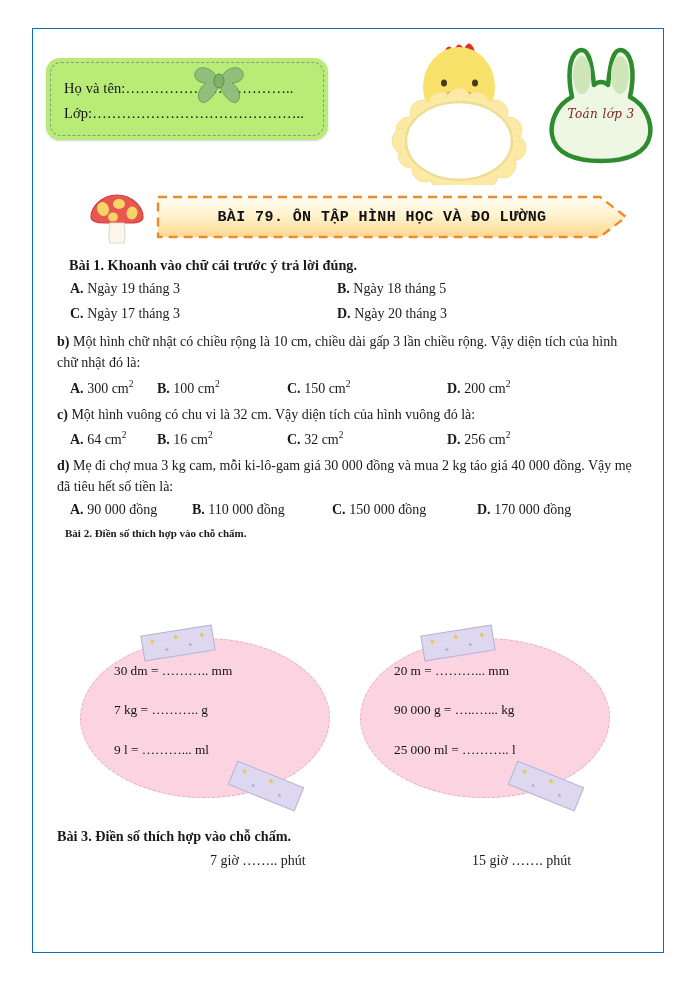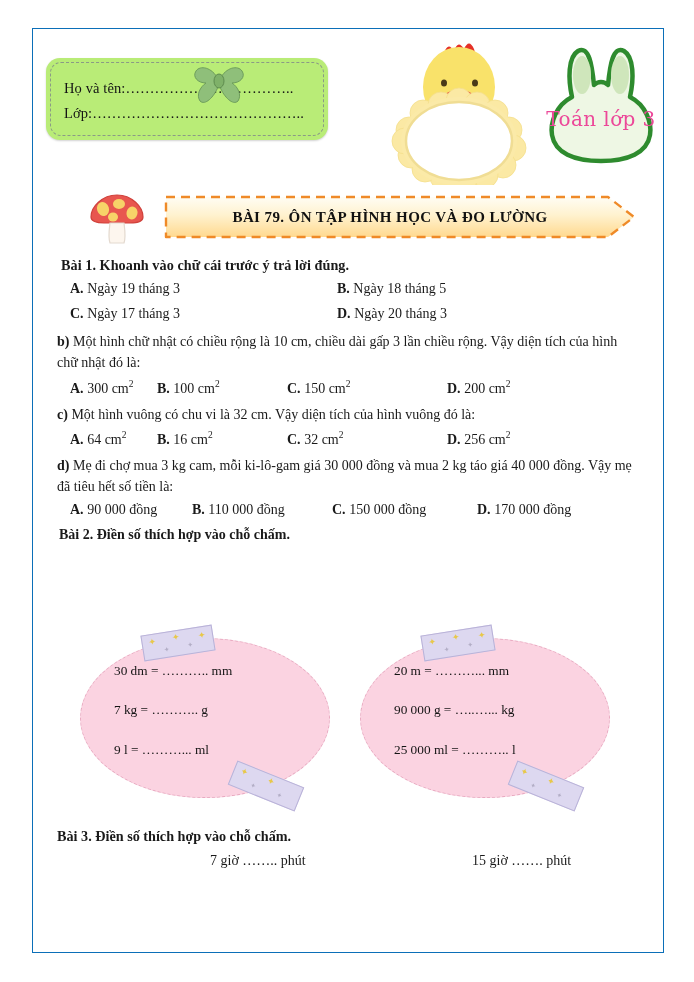--- a/index.html
+++ b/index.html
@@ -109,22 +109,23 @@
     width: 118px;
     height: 130px;
   }
   .rabbit-badge .rabbit-text {
     position: absolute;
     left: 0;
     top: 72px;
     width: 118px;
     text-align: center;
     font-family: "DejaVu Serif", serif;
-    font-size: 20px;
-    color: #ec4899;
+    font-style: italic;
+    font-size: 12px;
+    color: #7f1d1d;
     z-index: 4;
     letter-spacing: 0.4px;
   }
 
   
   .banner-zone {
     position: absolute;
     left: 34px;
     top: 183px;
     width: 628px;
@@ -132,24 +133,25 @@
   }
   .mushroom {
     position: absolute;
     left: 52px;
     top: 4px;
     width: 62px;
     height: 62px;
   }
   .banner {
     position: absolute;
-    left: 130px;
+    left: 122px;
     top: 12px;
     width: 472px;
     height: 44px;
+    font-family: Liberation Mono, monospace;
   }
   .banner-text {
     position: absolute;
     left: 0;
     top: 0;
     width: 452px;
     height: 44px;
     display: flex;
     align-items: center;
     justify-content: center;
@@ -163,21 +165,21 @@
   
   .content {
     position: absolute;
     left: 57px;
     top: 257px;
     width: 580px;
   }
   .q-head {
     font-weight: bold;
     font-size: 14.2px;
-    margin: 0 0 7px 4px;
+    margin: 0 0 7px 12px;
     letter-spacing: 0.05px;
   }
   .q-stem {
     font-size: 14px;
     margin: 0 0 5px 0;
     line-height: 1.52;
   }
   .q-stem b { font-weight: bold; }
   .opt-row {
     position: relative;
@@ -203,22 +205,22 @@
   .four-col .c4 { left: 390px; }
 
   .four-col-money .c1 { left: 13px; }
   .four-col-money .c2 { left: 135px; }
   .four-col-money .c3 { left: 275px; }
   .four-col-money .c4 { left: 420px; }
 
   
   .ex2-head {
     font-weight: bold;
-    font-size: 14px;
-    margin: 4px 0 0 2px;
+    font-size: 11px;
+    margin: 4px 0 0 8px;
   }
   .ellipse-zone {
     position: absolute;
     left: 34px;
     top: 620px;
     width: 628px;
     height: 200px;
   }
   .ellipse-card {
     position: absolute;

